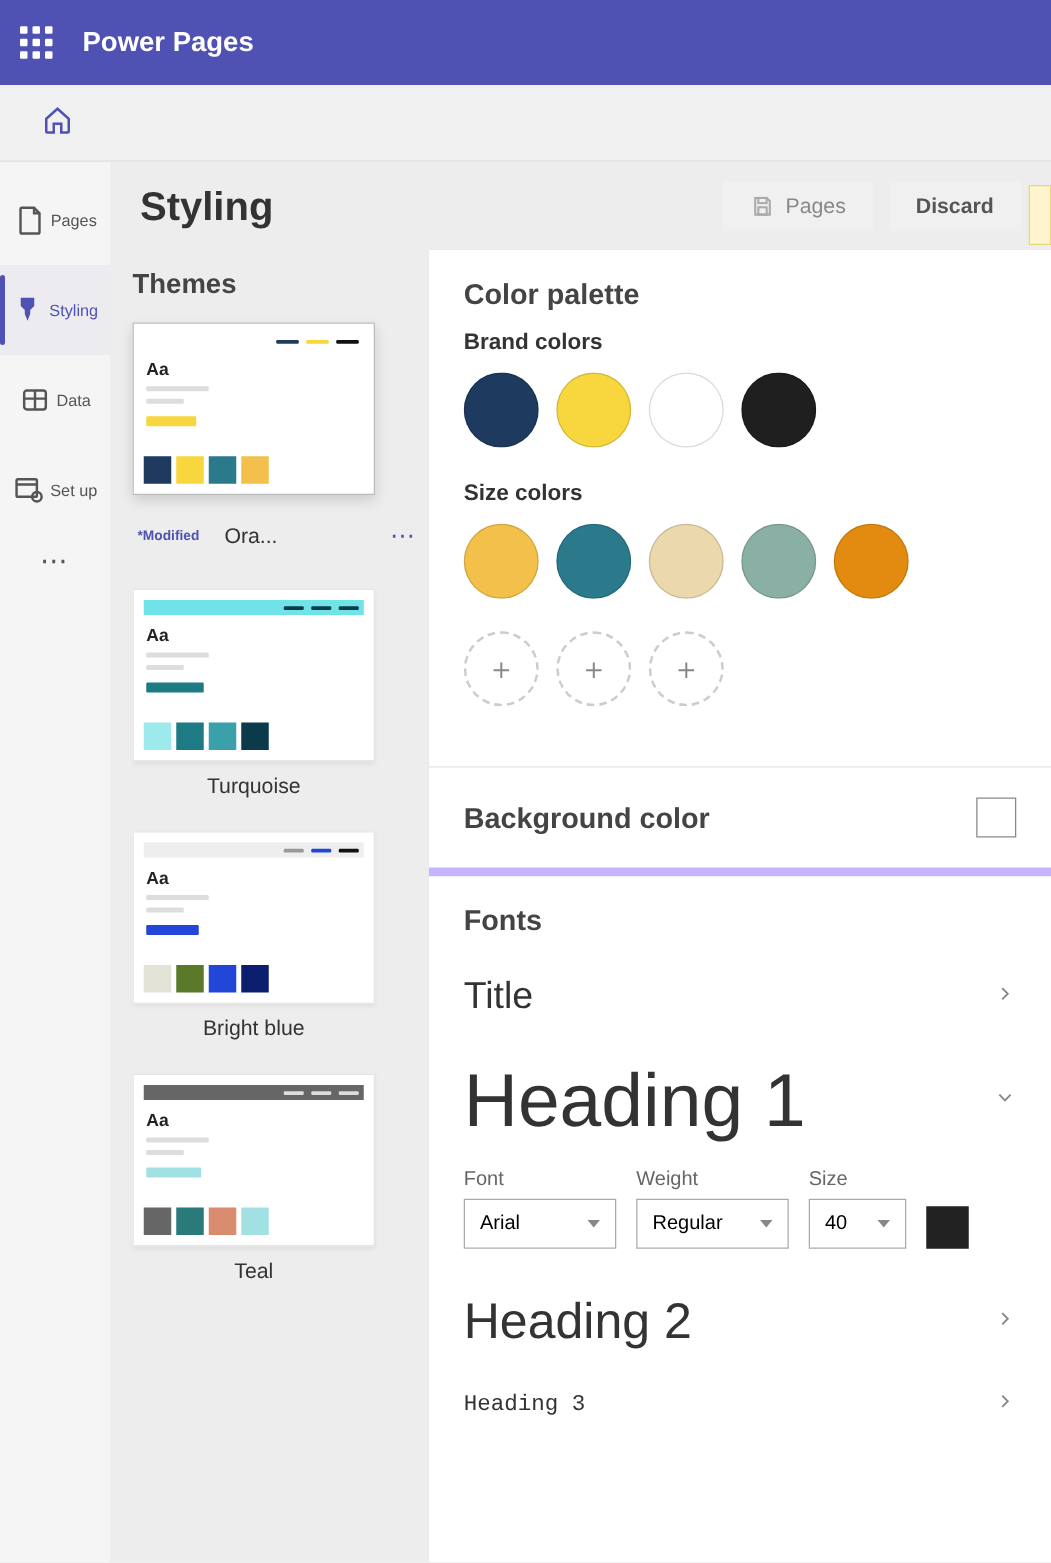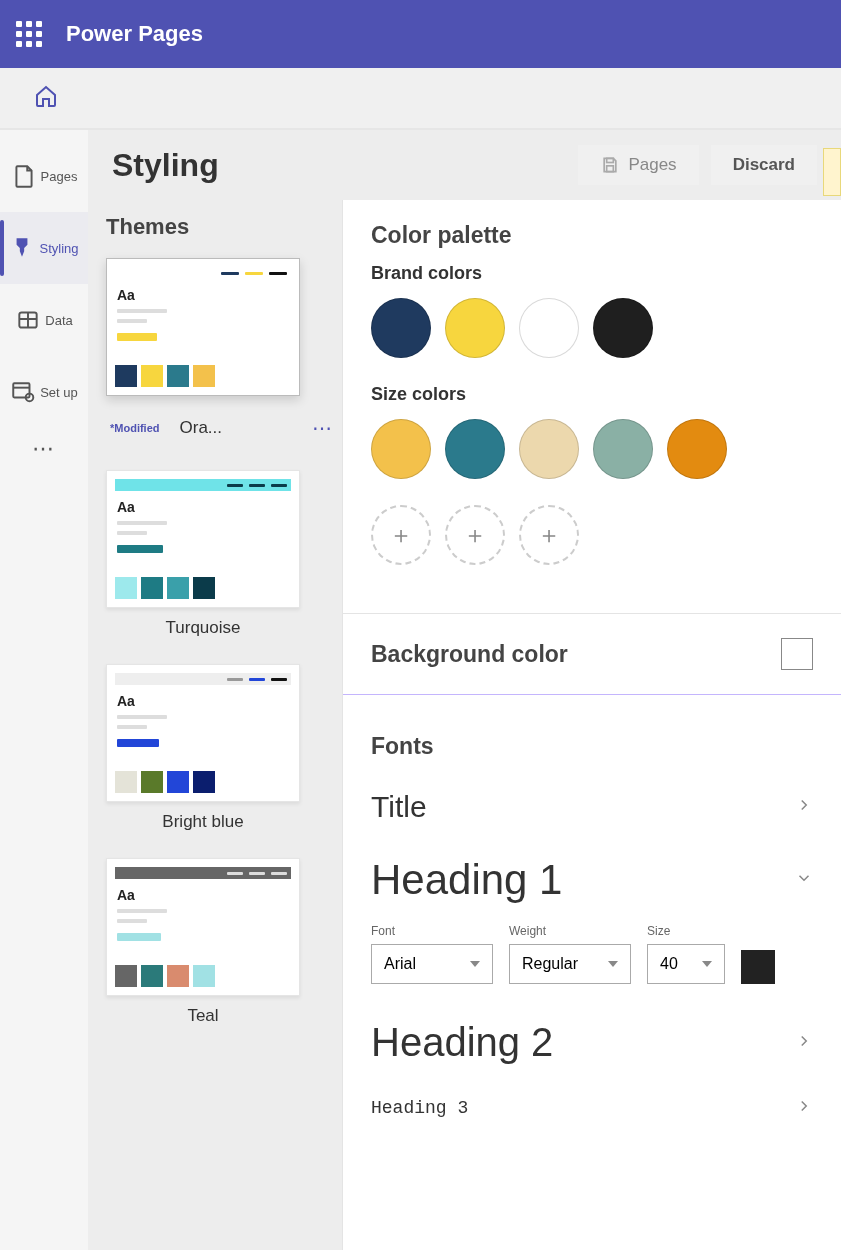--- a/index.html
+++ b/index.html
@@ -62,33 +62,33 @@
 .sub-label { font-size: 18px; font-weight: 600; color: #333; margin-bottom: 14px; }
 
 .color-row { display: flex; gap: 14px; margin-bottom: 26px; flex-wrap: wrap; }
 .swatch { width: 60px; height: 60px; border-radius: 50%; border: 1px solid rgba(0,0,0,0.15); cursor: pointer; }
 .swatch-add { width: 60px; height: 60px; border-radius: 50%; border: 2px dashed #ccc; display: flex; align-items: center; justify-content: center; color: #888; font-size: 24px; cursor: pointer; }
 
 .bg-color-sec { border-top: 1px solid #e4e4e4; padding: 24px 28px; display: flex; align-items: center; }
 .bg-color-sec .sec-title { margin: 0; flex: 1; }
 .bg-swatch { width: 32px; height: 32px; border: 1px solid #888; background: #fff; cursor: pointer; }
 
-.fonts-sec { border-top: 1px solid #c4b5fd; padding: 38px 28px; }
+.fonts-sec { border-top: 7px solid #c4b5fd; padding: 22px 28px; }
 .font-row { display: flex; align-items: center; padding: 16px 0; cursor: pointer; }
 .font-row .fname { flex: 1; color: #333; }
 .f-title { font-size: 30px; }
-.f-h1 { font-size: 42px; font-family: Arial; }
+.f-h1 { font-size: 60px; font-family: Arial; }
 .f-h2 { font-size: 40px; font-family: Arial; }
 .f-h3 { font-size: 18px; font-family: Liberation Mono, monospace; }
 .chev { color: #888; }
 .chev svg { width: 18px; height: 18px; }
 
 .font-controls { display: flex; gap: 16px; padding: 4px 0 20px; align-items: flex-end; }
 .fc-col { display: flex; flex-direction: column; gap: 6px; }
-.fc-label { font-size: 12px; color: #666; }
+.fc-label { font-size: 16px; color: #666; }
 .fc-select { height: 40px; border: 1px solid #aaa; background: #fff; padding: 0 34px 0 12px; font-size: 16px; position: relative; display: flex; align-items: center; cursor: pointer; }
 .fc-select::after { content: ''; position: absolute; right: 12px; top: 16px; border-left: 5px solid transparent; border-right: 5px solid transparent; border-top: 6px solid #888; }
 .color-box { width: 34px; height: 34px; background: #222; cursor: pointer; }
 
 .yellow-tip { position: absolute; right: 0; top: 148px; width: 18px; height: 48px; background: #fff4ce; border: 1px solid #e8d87a; }
 </style>
 </head>
 <body>
 
 <div class="topbar">

